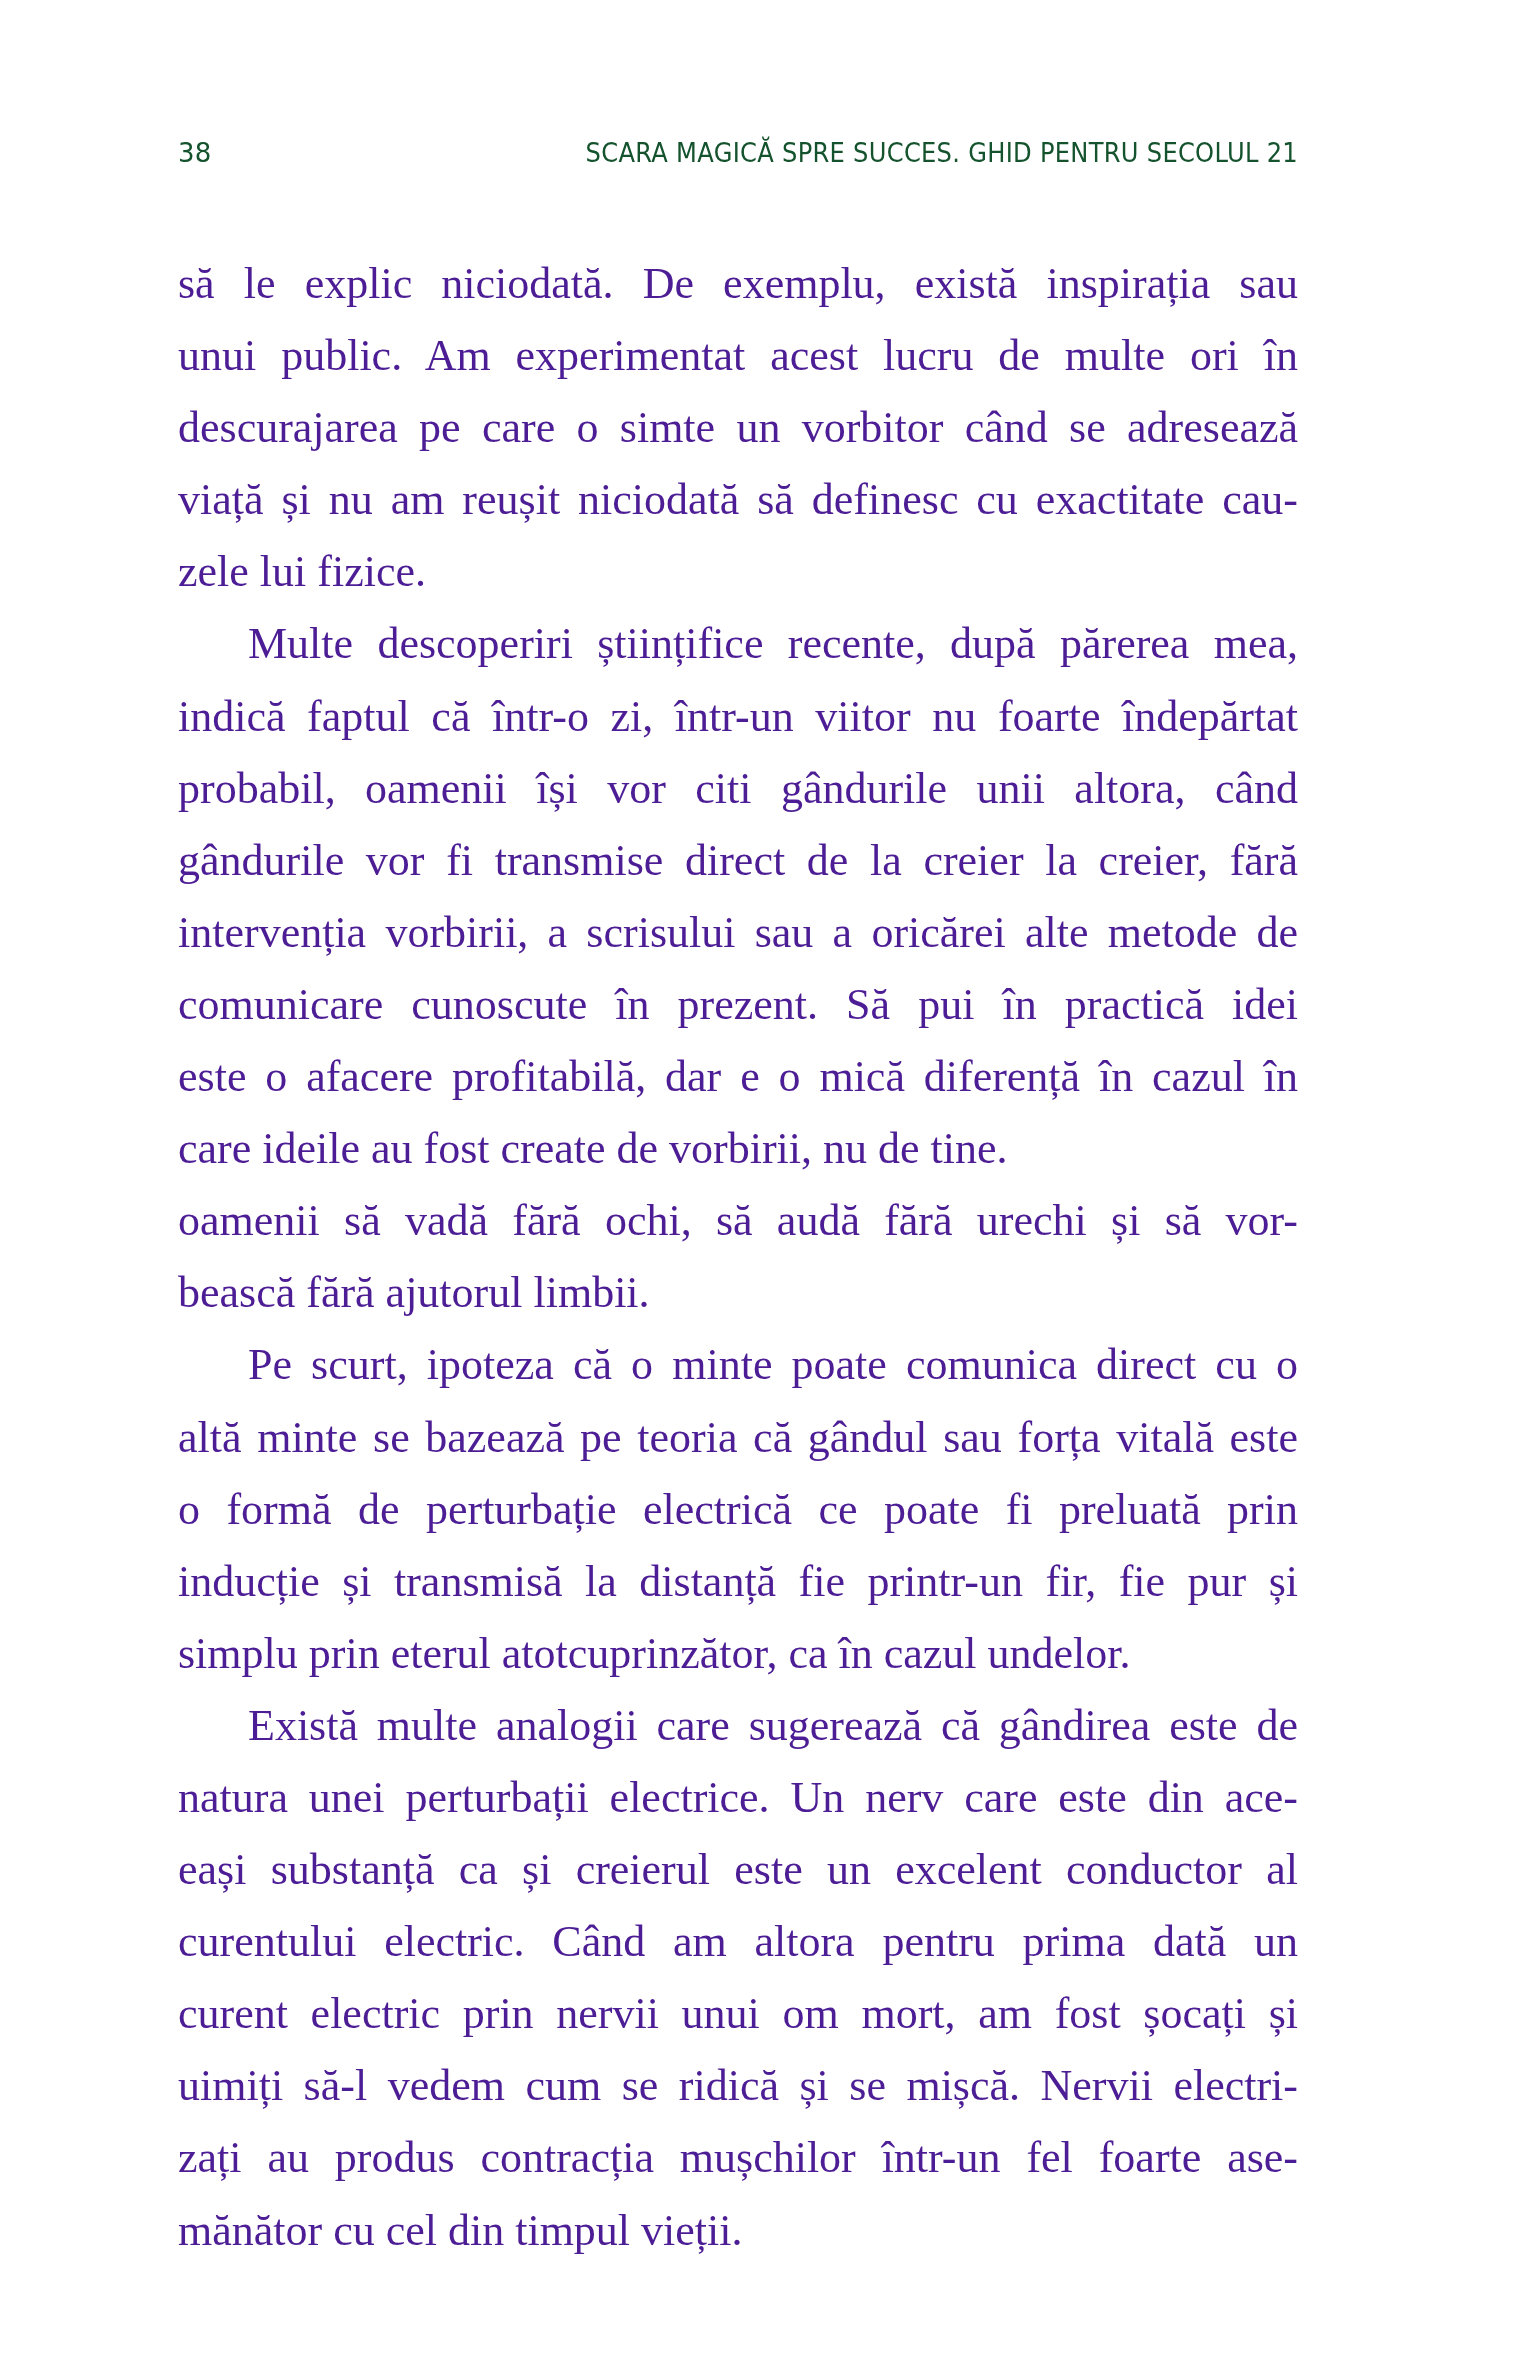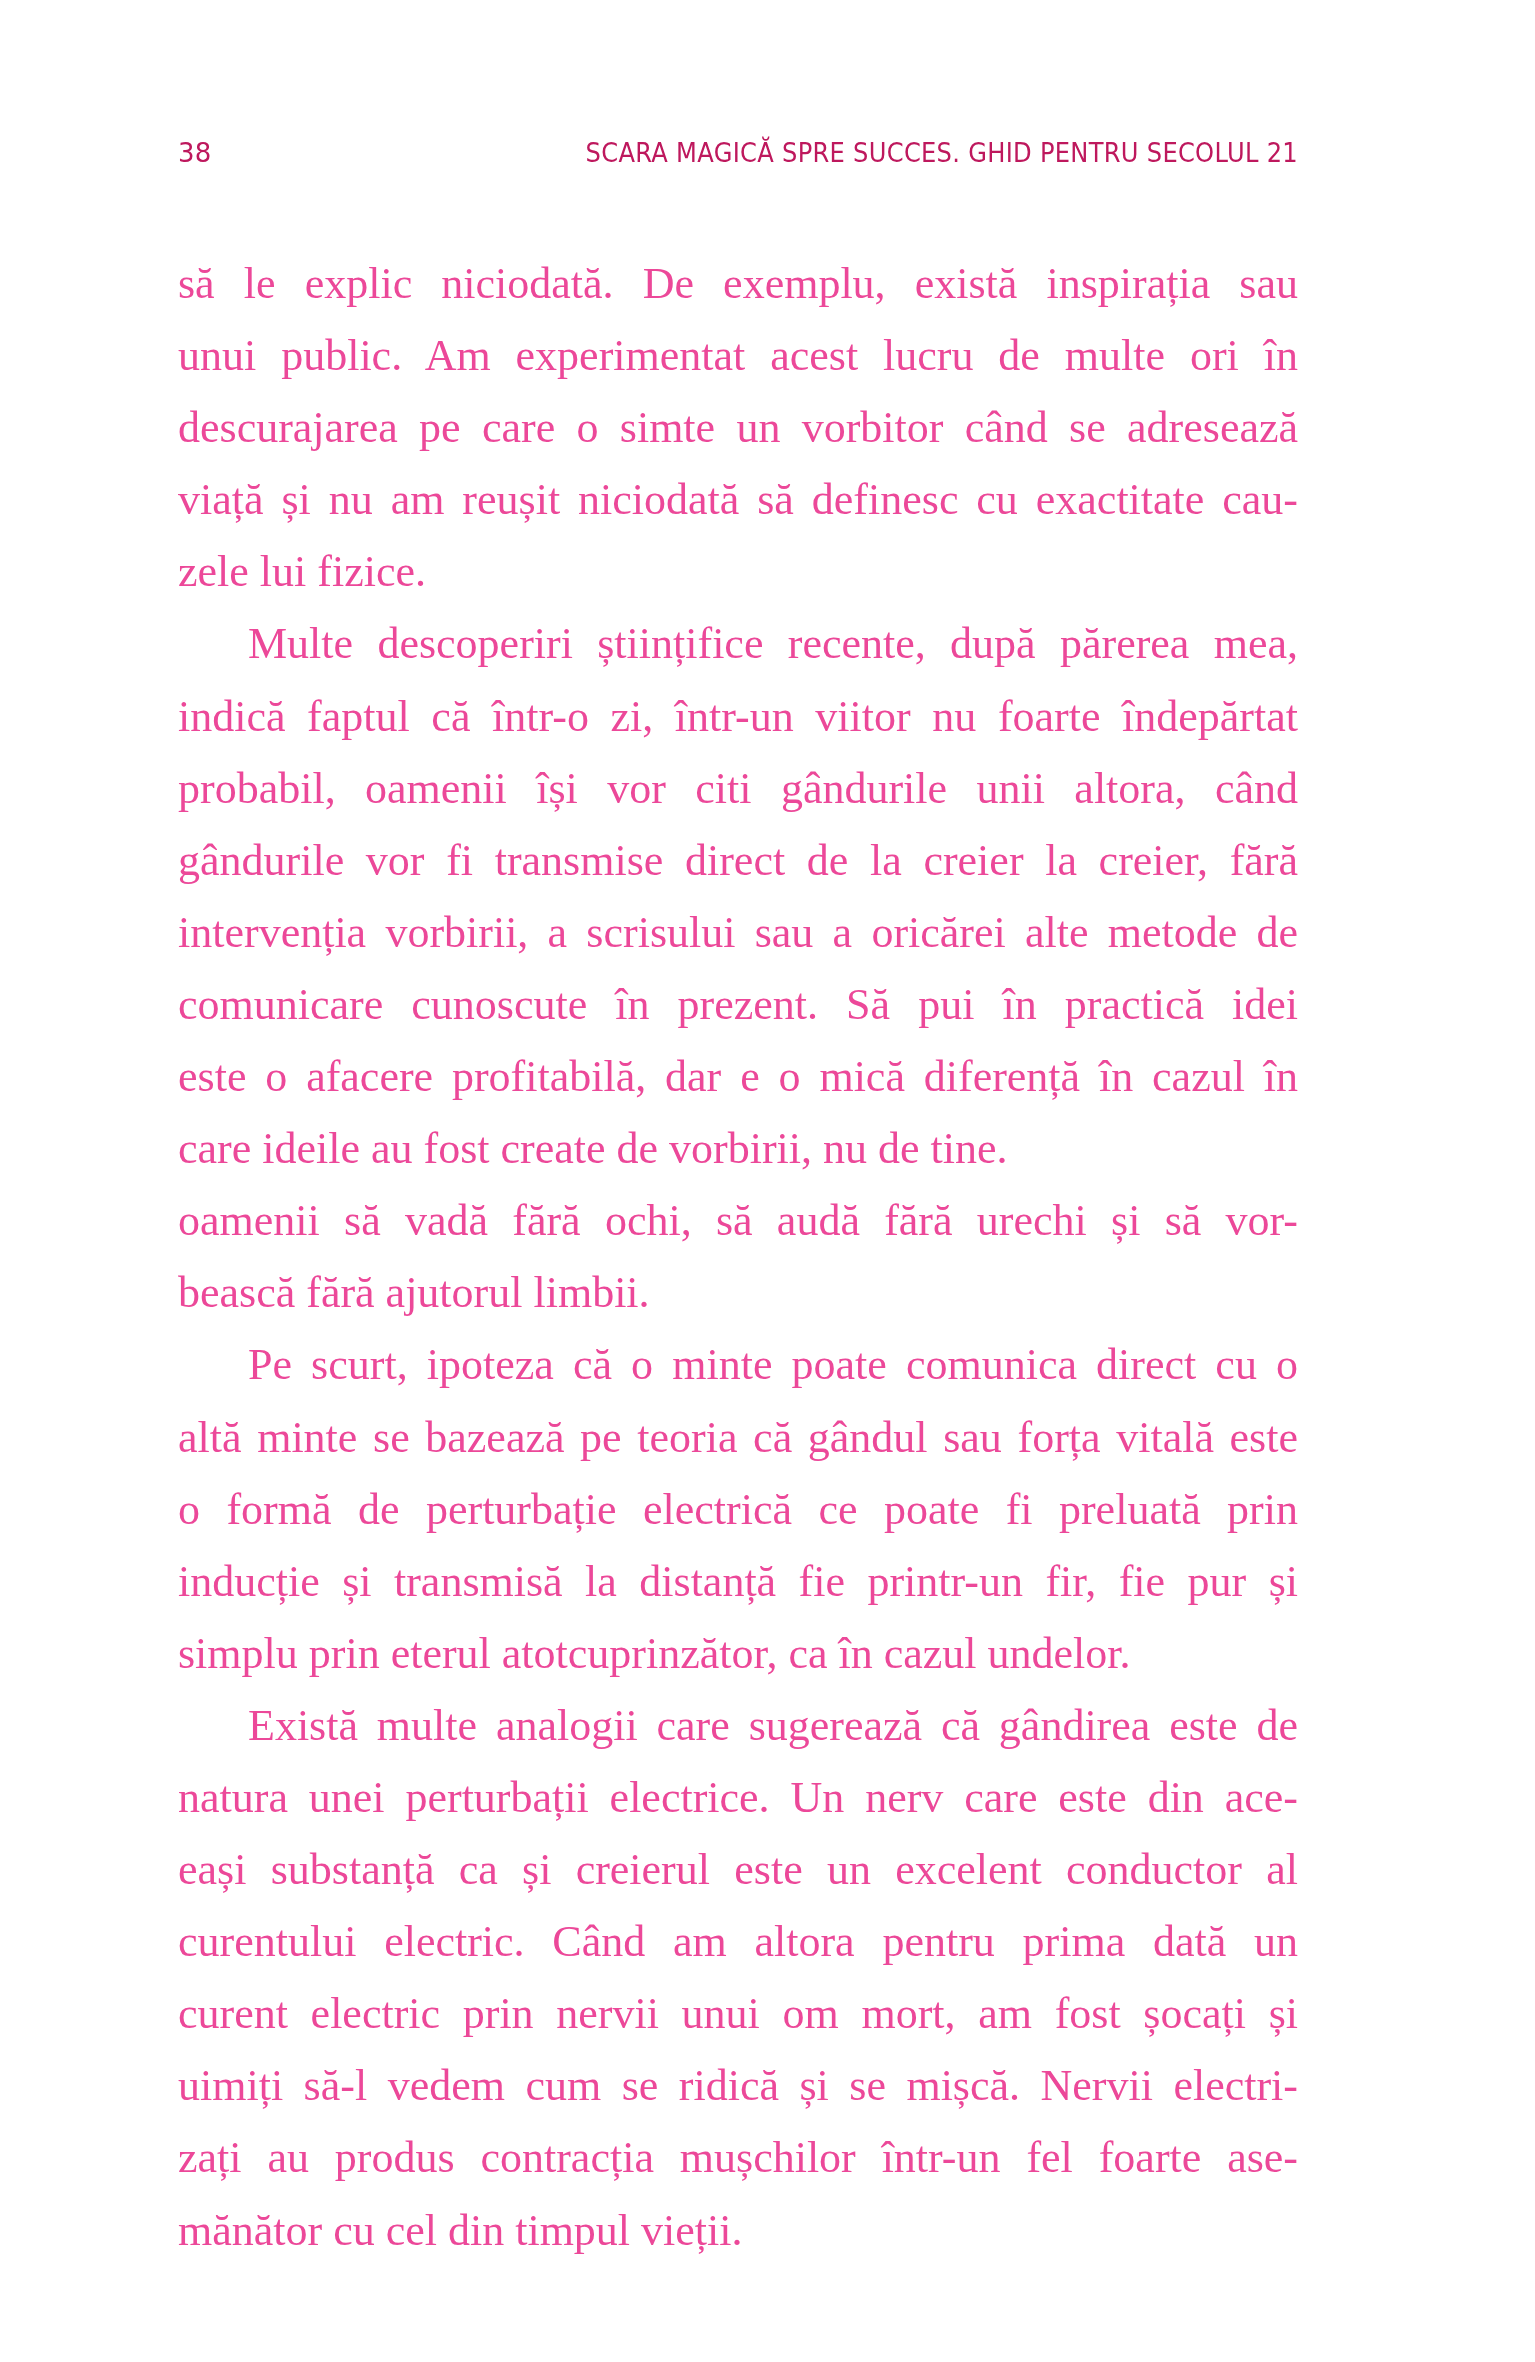--- a/index.html
+++ b/index.html
@@ -23,21 +23,21 @@
     }
     .running-header {
       position: absolute;
       top: 138px;
       left: 178px;
       width: 1120px;
       height: 40px;
       font-family: "DejaVu Sans", sans-serif;
       font-size: 26px;
       letter-spacing: 0.3px;
-      color: #be185d;
+      color: #14532d;
     }
     .page-number {
       position: absolute;
       left: 0;
       top: 0;
     }
     .running-title {
       position: absolute;
       right: 0;
       top: 0;
@@ -46,21 +46,21 @@
       transform-origin: right center;
     }
     .body-text {
       position: absolute;
       top: 248px;
       left: 178px;
       width: 1120px;
       font-family: "Liberation Serif", serif;
       font-size: 44px;
       line-height: 72.1px;
-      color: #ec4899;
+      color: #4c1d95;
     }
     .line {
       display: block;
       height: 72.1px;
       white-space: nowrap;
       text-align: justify;
       text-align-last: justify;
       overflow: visible;
     }
     .line.indent {

